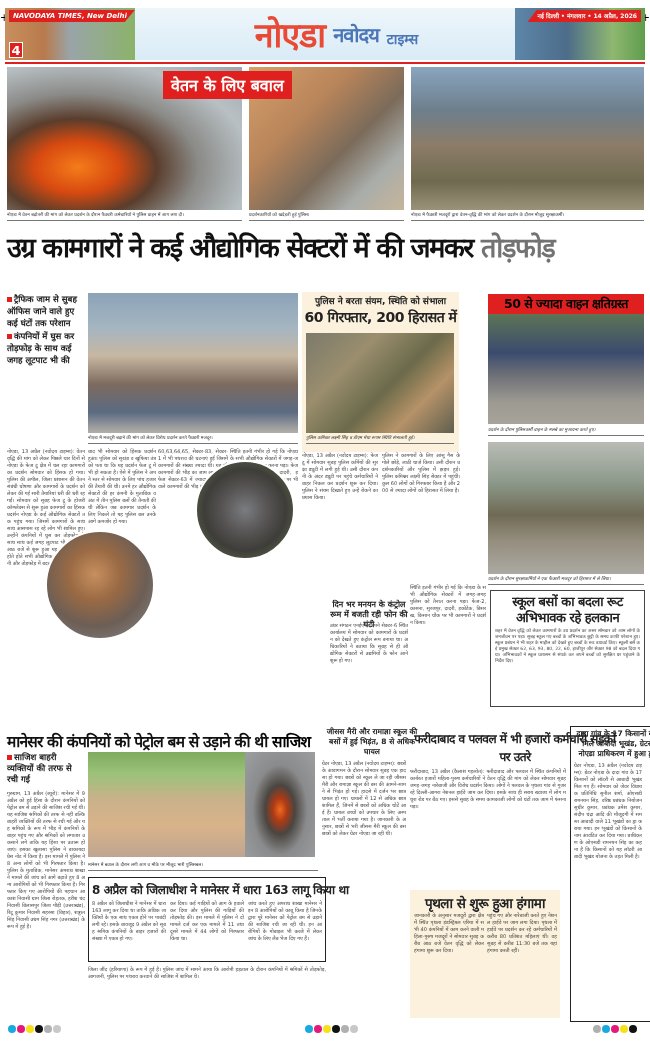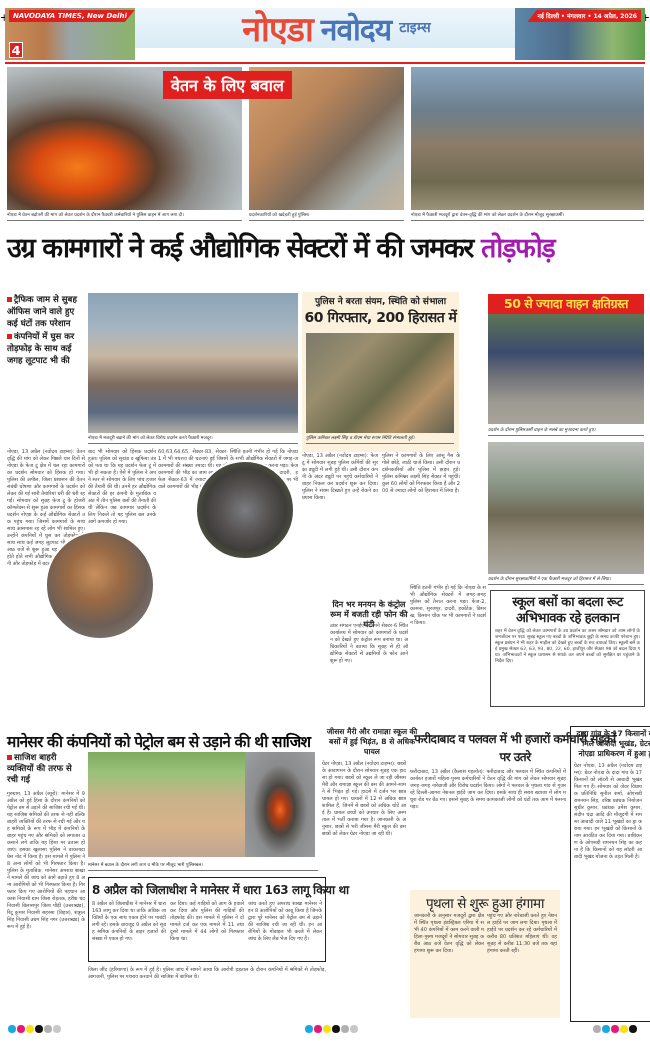--- a/index.html
+++ b/index.html
@@ -7,56 +7,56 @@
   .abs { position: absolute; }
   .photo { position: absolute; overflow: hidden; }
   .caption { position: absolute; font-size: 4.5px; line-height: 6px; color: #333; white-space: nowrap; overflow: hidden; border-bottom: 1px solid #777; padding-bottom: 2px; }
   .col-text { position: absolute; font-size: 5px; line-height: 7px; color: #444; text-align: justify; overflow: hidden; word-break: break-all; }
   .crop { position: absolute; font-size: 10px; color: #000; font-family: "DejaVu Sans", sans-serif; }
 
   
   .mast { position: absolute; left: 5px; top: 8px; width: 640px; height: 52px; }
   .mast-left { position: absolute; left: 0; top: 0; width: 130px; height: 52px; background: linear-gradient(90deg,#c98f5e 0%, #b87a4c 30%, #9aa4a8 50%, #8bb36a 100%); }
   .mast-right { position: absolute; right: 0; top: 0; width: 130px; height: 52px; background: linear-gradient(90deg,#5d86a8 0%, #4d6c8a 40%, #8fb770 75%, #5f9d4d 100%); }
-  .mast-center { position: absolute; left: 130px; right: 130px; top: 0; height: 40px; background: linear-gradient(180deg,#eef6fb,#d9ebf6); display: flex; align-items: center; justify-content: center; gap: 8px; padding-left: 23px; }
+  .mast-center { position: absolute; left: 130px; right: 130px; top: 0; height: 52px; background: linear-gradient(180deg,#eef6fb,#d9ebf6); display: flex; align-items: center; justify-content: center; gap: 8px; padding-left: 23px; }
   .mast-title-red { font-family: "DejaVu Sans", sans-serif; font-weight: 900; font-size: 34px; color: #e84a36; letter-spacing: -1px; }
-  .mast-title-blue { font-family: "DejaVu Sans", sans-serif; font-weight: 900; font-size: 30px; color: #4a76b8; letter-spacing: -1px; }
+  .mast-title-blue { font-family: "DejaVu Sans", sans-serif; font-weight: 900; font-size: 20px; color: #4a76b8; letter-spacing: -1px; }
   .mast-title-small { font-size: 14px; color: #4a76b8; font-weight: 700; align-self: flex-end; margin-bottom: 12px; }
   .mast-tag-left { position: absolute; left: 4px; top: 2px; background: #e0201e; color: #fff; font-size: 7px; font-style: italic; font-weight: 700; padding: 2px 8px 2px 4px; clip-path: polygon(0 0,100% 0,92% 100%,0 100%); }
   .mast-tag-right { position: absolute; right: 4px; top: 2px; background: #e0201e; color: #fff; font-size: 6px; font-weight: 700; padding: 2px 4px 2px 10px; clip-path: polygon(8% 0,100% 0,100% 100%,0 100%); }
   .page-num { position: absolute; left: 4px; top: 34px; width: 14px; height: 16px; background: #e0201e; color: #fff; font-weight: 900; font-size: 13px; text-align: center; line-height: 16px; border: 1px solid #fff; }
   .mast-rule { position: absolute; left: 5px; top: 62px; width: 640px; height: 2px; background: #e0201e; }
 
   
   .ph-fire { left: 7px; top: 67px; width: 235px; height: 143px; background: radial-gradient(ellipse at 30% 70%, #f47c1a 0%, #d84a10 18%, #5a3d2c 34%, #8b8b88 52%, #b8c0c4 75%, #9aa5ad 100%); }
   .ph-shield { left: 249px; top: 67px; width: 155px; height: 143px; background: linear-gradient(135deg,#d6a06b 0%, #b8845a 35%, #7b6b5a 60%, #a9adaa 80%, #c6b59a 100%); }
   .ph-crowd { left: 411px; top: 67px; width: 233px; height: 143px; background: linear-gradient(180deg,#8aa5bf 0%, #6d7f8c 30%, #8c7c68 55%, #6f6a4f 80%, #9b9279 100%); }
   .kicker-box { position: absolute; left: 163px; top: 71px; background: #e0201e; color: #fff; font-weight: 900; font-size: 16px; padding: 3px 8px; }
 
   
   .main-head { position: absolute; left: 7px; top: 228px; width: 638px; font-family: "DejaVu Sans", sans-serif; font-weight: 900; font-size: 27px; color: #111; white-space: nowrap; letter-spacing: -1.4px; }
-  .main-head .hl { color: #a21caf; margin-top: 24px; }
+  .main-head .hl { color: #737373; margin-top: 24px; }
 
   
   .bullets { position: absolute; left: 7px; top: 293px; width: 78px; }
   .bullet { font-size: 8.5px; line-height: 12px; font-weight: 700; color: #222; margin-bottom: 1px; }
   .bullet::before { content: ""; display: inline-block; width: 5px; height: 5px; background: #e0201e; margin-right: 2px; vertical-align: middle; }
 
   .ph-protest { left: 88px; top: 293px; width: 210px; height: 140px; background: linear-gradient(180deg,#8ca4b8 0%, #a5b5c1 25%, #c7b7a1 45%, #7d6b5f 65%, #5b6a82 85%, #b4b0a8 100%); }
   .circ-injured { left: 45px; top: 530px; width: 110px; height: 110px; border-radius: 50%; background: radial-gradient(circle at 45% 40%, #c78f5e 0%, #9a6a44 30%, #6c5e55 60%, #8c8d8e 100%); border: 2px solid #fff; }
   .circ-car { left: 195px; top: 460px; width: 100px; height: 100px; border-radius: 50%; background: radial-gradient(circle at 50% 50%, #7a7c80 0%, #565352 35%, #3e3d39 60%, #6a7a52 100%); border: 2px solid #fff; }
 
   
   .police-box { position: absolute; left: 302px; top: 292px; width: 157px; height: 160px; background: #fbf1dd; }
   .police-box .sub { font-size: 9px; font-weight: 600; text-align: center; margin-top: 2px; color: #222; }
   .police-box .big { font-size: 14px; font-weight: 600; text-align: center; color: #222; letter-spacing: -0.5px; }
   .ph-arrest { left: 306px; top: 333px; width: 148px; height: 100px; background: linear-gradient(135deg,#7c7a6a 0%, #9a8e6e 30%, #6b6a4a 55%, #b59268 75%, #5f5f4e 100%); }
 
   
-  .veh-head { position: absolute; left: 488px; top: 294px; width: 156px; height: 20px; background: #e0201e; color: #fde047; font-weight: 900; font-size: 12.5px; text-align: center; line-height: 20px; letter-spacing: -0.5px; }
+  .veh-head { position: absolute; left: 488px; top: 294px; width: 156px; height: 20px; background: #e0201e; color: #000000; font-weight: 900; font-size: 12.5px; text-align: center; line-height: 20px; letter-spacing: -0.5px; }
   .ph-vehicle { left: 488px; top: 314px; width: 156px; height: 110px; background: linear-gradient(180deg,#5d7455 0%, #3b4b6e 35%, #6d6f77 55%, #9c9a92 80%, #a8a39a 100%); }
   .ph-detain { left: 488px; top: 442px; width: 156px; height: 132px; background: linear-gradient(180deg,#b9bcb6 0%, #8d9a8b 30%, #6f6a55 55%, #958e7e 75%, #aba9a2 100%); }
 
   
   .bus-box { position: absolute; left: 490px; top: 590px; width: 155px; height: 117px; border: 1px solid #444; padding: 3px 4px; }
   .bus-box .h1 { font-size: 13px; font-weight: 600; text-align: center; line-height: 16px; letter-spacing: -0.5px; }
   .bus-box .txt { font-size: 4.5px; line-height: 6px; color: #444; text-align: justify; margin-top: 2px; word-break: break-all; }
 
   
   .manesar-head { position: absolute; left: 7px; top: 730px; width: 318px; font-weight: 900; font-size: 15.5px; color: #111; white-space: nowrap; letter-spacing: -0.8px; }
@@ -67,21 +67,21 @@
   .ph-manesar-fire { left: 245px; top: 752px; width: 70px; height: 105px; background: radial-gradient(ellipse at 50% 55%, #f16a1f 0%, #ae3a15 14%, #4a4540 30%, #8a8b8c 55%, #9c9fa1 100%); }
 
   .m163-box { position: absolute; left: 88px; top: 877px; width: 238px; height: 85px; border: 1px solid #222; padding: 3px; }
   .m163-box .h { font-size: 12px; font-weight: 600; white-space: nowrap; letter-spacing: -0.4px; }
 
   .jhalak-head { position: absolute; left: 322px; top: 727px; width: 100px; font-size: 7.5px; font-weight: 600; text-align: center; line-height: 10px; }
 
   .faridabad-head { position: absolute; left: 410px; top: 730px; width: 210px; font-size: 12px; font-weight: 600; text-align: center; line-height: 18px; letter-spacing: -0.5px; }
 
   .puthla-box { position: absolute; left: 410px; top: 890px; width: 150px; height: 128px; background: #fbf1dd; padding: 4px; }
-  .puthla-box .h { font-size: 13.5px; font-weight: 400; text-align: center; letter-spacing: -0.5px; }
+  .puthla-box .h { font-size: 13.5px; font-weight: 700; text-align: center; letter-spacing: -0.5px; }
 
   .dadha-box { position: absolute; left: 570px; top: 726px; width: 93px; height: 296px; border: 1px solid #222; padding: 2px; }
   .dadha-box .h { font-size: 7.5px; font-weight: 900; text-align: center; line-height: 10px; }
 
   
   .reg-row { position: absolute; top: 1025px; display: flex; gap: 1px; }
   .dot { width: 8px; height: 8px; border-radius: 50%; }
 </style>
 </head>
 <body>

